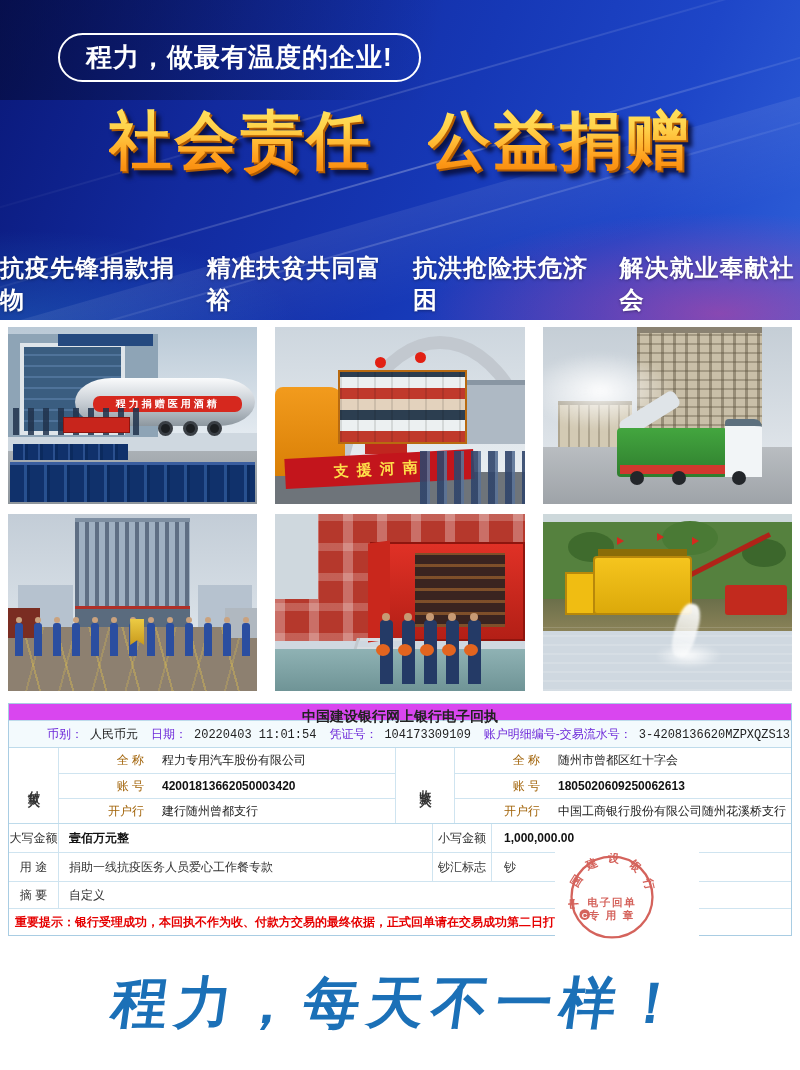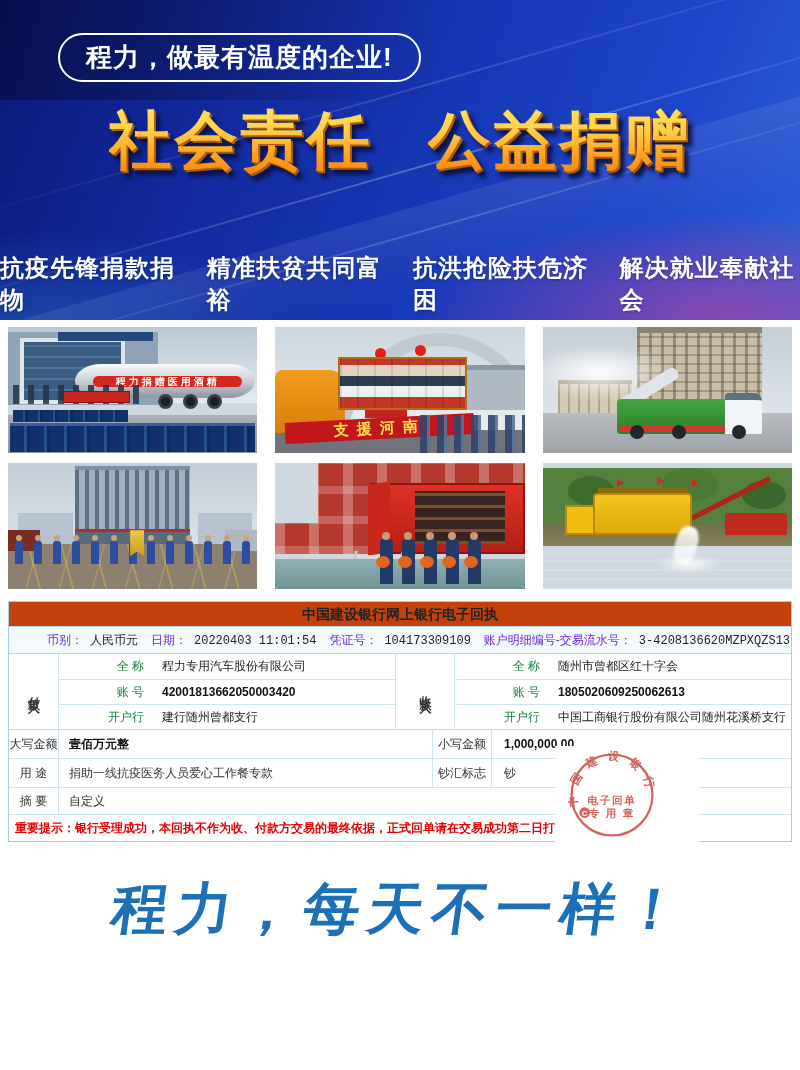--- a/index.html
+++ b/index.html
@@ -35,21 +35,21 @@
     filter:drop-shadow(2px 2px 0 #b35c00) drop-shadow(4px 5px 2px rgba(8,16,64,.9)); }
   .title-word + .title-word { margin-left:55px; }
 
   .subtitle { position:absolute; top:252px; width:100%; display:flex; justify-content:center;
     gap:26px; color:#fff; font-size:24px; font-weight:bold; letter-spacing:1px;
     text-shadow:0 1px 3px rgba(0,0,0,.35); }
 
   
   .photos { margin:7px 8px 0; display:grid; grid-template-columns:repeat(3,1fr);
     gap:10px 18px; }
-  .photo { position:relative; height:126px; overflow:hidden; background:#cfd8e0; }
+  .photo { position:relative; height:177px; overflow:hidden; background:#cfd8e0; }
   .abs { position:absolute; }
 
   
   .p1 .sky { inset:0 0 40% 0; background:linear-gradient(#bac9d6,#e3eaf0); }
   .p1 .bldg-back { left:0; top:4%; width:60%; height:58%; background:#8ea4b6; }
   .p1 .bldg-glass { left:5%; top:9%; width:42%; height:52%;
     background:repeating-linear-gradient(0deg,#3a5d80 0 9px,#4f739a 9px 11px);
     border:4px solid #dfe5ea; }
   .p1 .bldg-sign { left:20%; top:4%; width:38%; height:7%; background:#24497f; }
   .p1 .tank { right:1%; top:29%; width:72%; height:27%; border-radius:40px/26px;
@@ -179,37 +179,37 @@
     transform:rotate(-27deg); transform-origin:right center; }
   .p6 .jet { left:53%; top:50%; width:9%; height:31%; border-radius:40%;
     background:linear-gradient(rgba(255,255,255,.95), rgba(255,255,255,.55));
     transform:rotate(16deg); filter:blur(1px); }
   .p6 .splash { left:45%; top:73%; width:27%; height:14%; border-radius:50%; filter:blur(2px);
     background:radial-gradient(closest-side, rgba(255,255,255,.9), rgba(255,255,255,0)); }
 
   
   .receipt-wrap { position:relative; margin:12px 8px 0; }
   .receipt { border:1px solid #a9cde3; font-size:12px; color:#333; background:#fff; }
-  .r-title { height:25px; line-height:25px; text-align:center; font-size:14px; font-weight:bold;
-    color:#222; background:#c2410c; border-bottom:1px solid #bedbeb; }
+  .r-title { height:17px; line-height:25px; text-align:center; font-size:14px; font-weight:bold;
+    color:#222; background:#d946ef; border-bottom:1px solid #bedbeb; }
   .r-info { height:27px; display:flex; align-items:center; padding-left:38px; gap:13px;
     background:#f3fafd; border-bottom:1px solid #bedbeb; white-space:nowrap; }
   .pair .lab { color:#6d28d9; }
   .pair .val { margin-left:7px; color:#222;font-family:Liberation Mono, monospace; }
 
   .r-parties { display:flex; border-bottom:1px solid #bedbeb; }
   .r-role { width:50px; display:flex; align-items:center; justify-content:center;
     border-right:1px solid #cfe4f0; }
   .r-role.payee { width:60px; border-left:1px solid #cfe4f0; }
   .r-role span { writing-mode:vertical-lr; text-orientation:upright; letter-spacing:3px;
     font-weight:bold; color:#333; }
   .r-cells { flex:1; display:flex; flex-direction:column; }
   .r-prow { height:25px; display:flex; align-items:center; }
   .r-prow + .r-prow { border-top:1px solid #cfe4f0; }
-  .p-label { width:85px; text-align:right; color:#15803d; flex:none; }
+  .p-label { width:85px; text-align:right; color:#a16207; flex:none; }
   .p-value { margin-left:18px; color:#222; white-space:nowrap;text-align:right; }
   .p-value.num { font-weight:bold; color:#111; }
 
   .r-row { display:flex; align-items:stretch; border-bottom:1px solid #cfe4f0; }
   .r-row .c-label { width:50px; flex:none; display:flex; align-items:center; justify-content:center;
     border-right:1px solid #cfe4f0; color:#333; }
   .r-row .c-value { width:345px; flex:none; display:flex; align-items:center; padding-left:10px; }
   .r-row .c-label2 { width:60px; flex:none; display:flex; align-items:center; justify-content:center;
     border-right:1px solid #cfe4f0; border-left:1px solid #cfe4f0; color:#333;margin-left:28px; }
   .r-row .c-value2 { flex:1; display:flex; align-items:center; padding-left:12px; }

